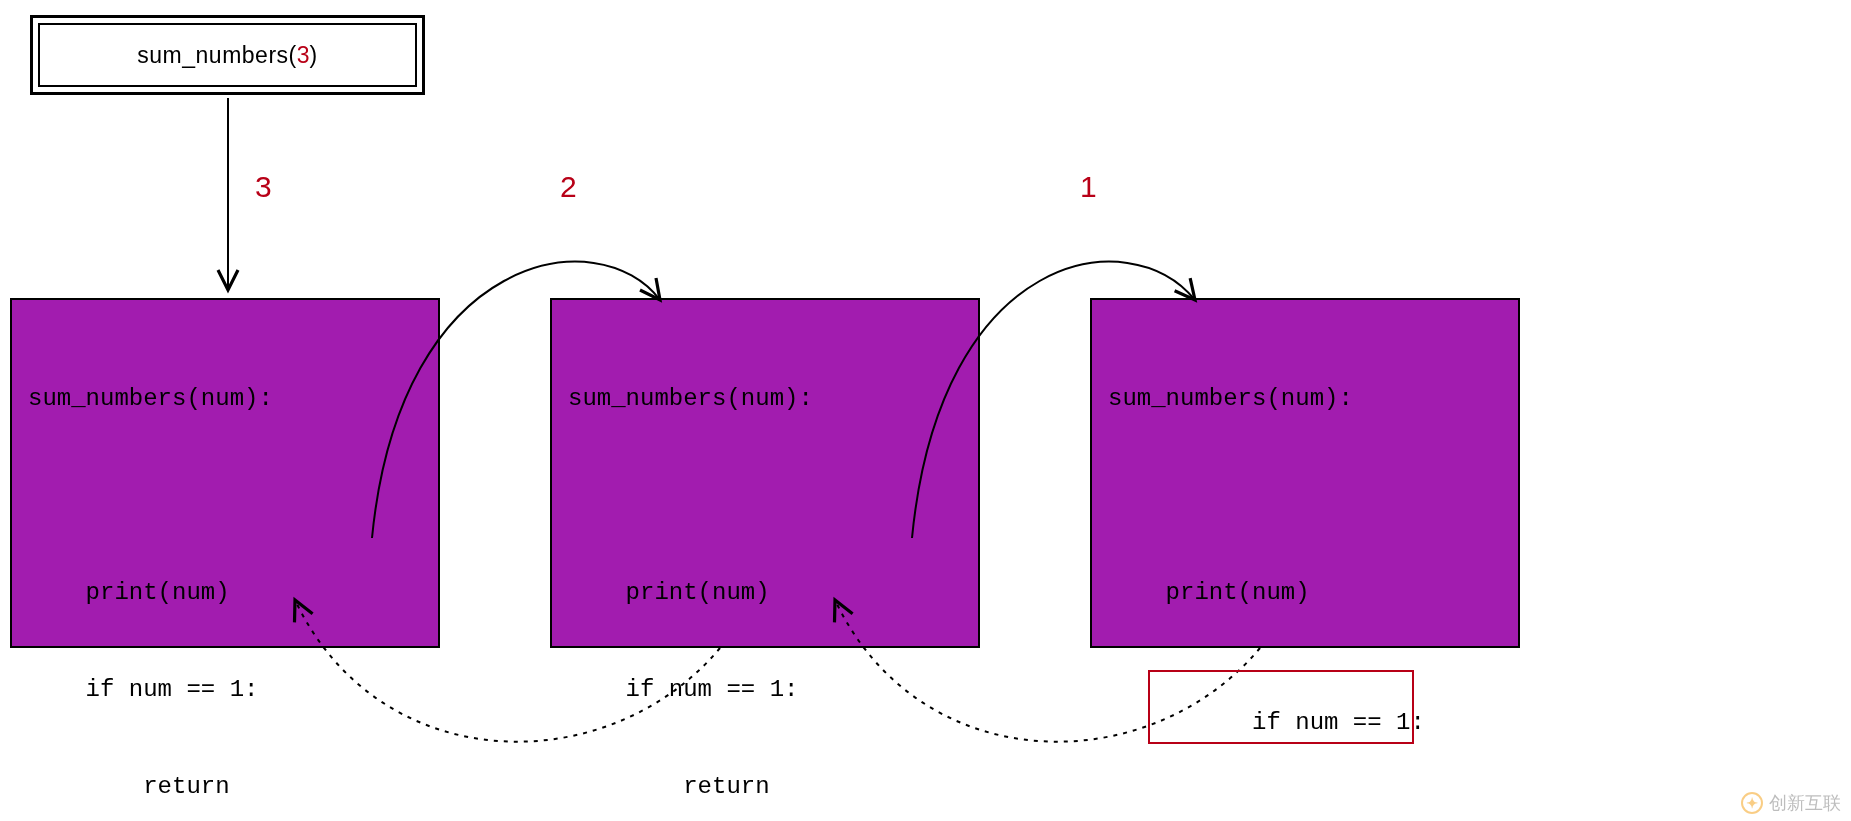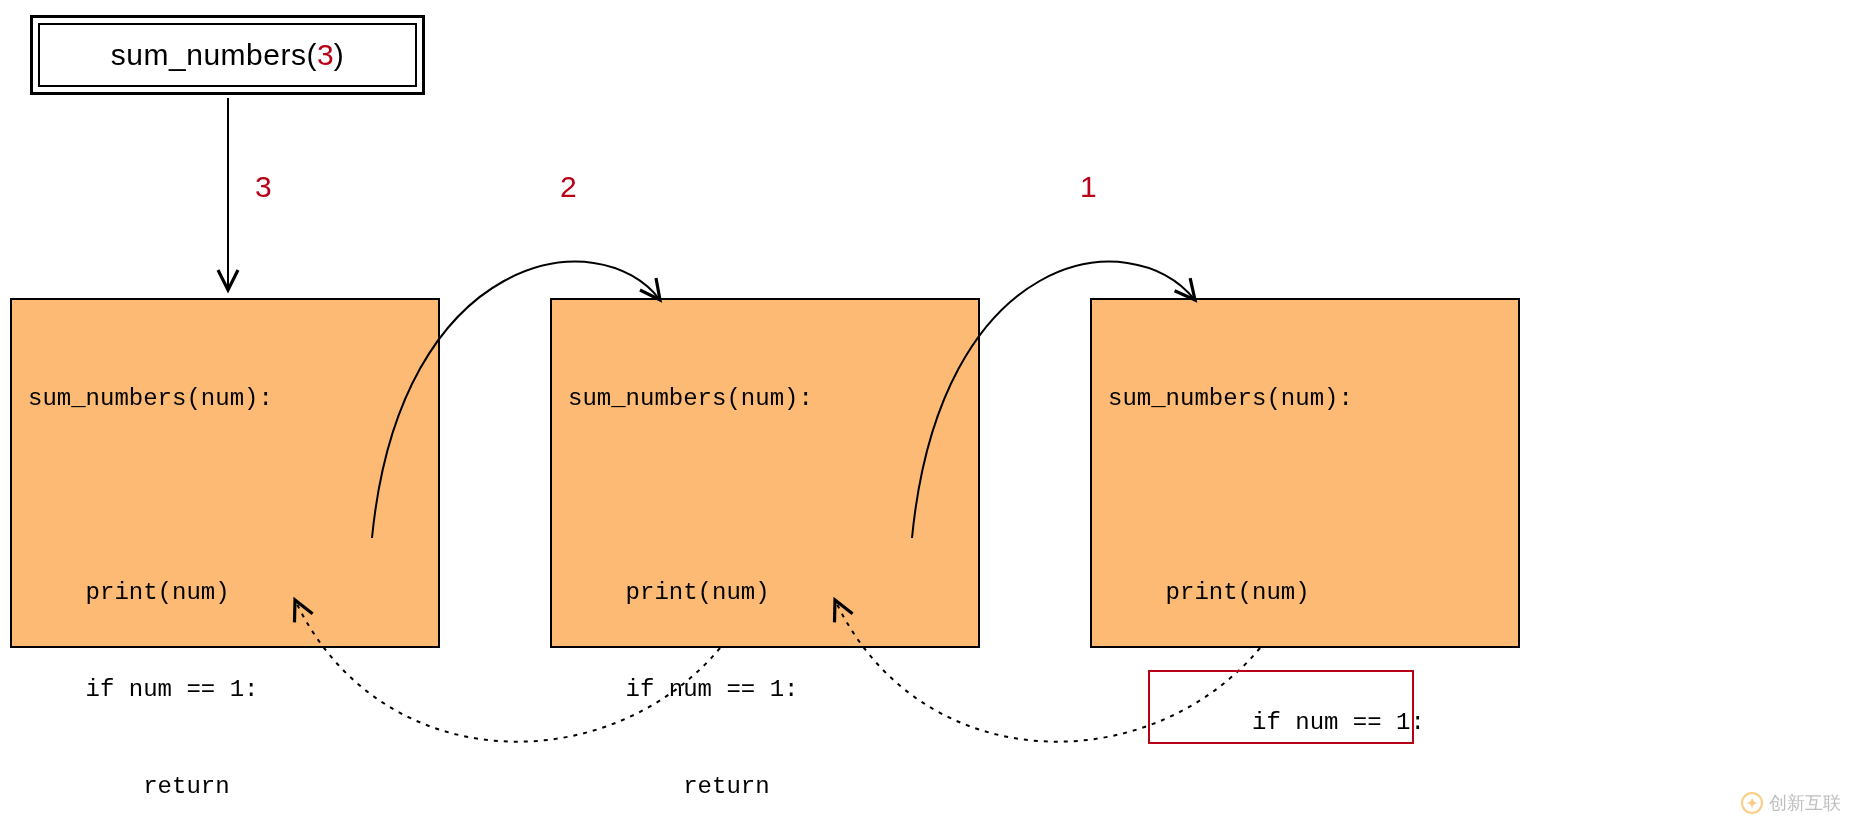--- a/index.html
+++ b/index.html
@@ -18,34 +18,34 @@
     position: absolute;
     left: 30px; top: 15px;
     width: 395px; height: 80px;
     border: 3px solid #000;
     padding: 5px;
   }
   .entry-inner {
     width: 100%; height: 100%;
     border: 2px solid #000;
     display: flex; align-items: center; justify-content: center;
-    font-size: 30px;
+    font-size: 23px;
   }
   .entry-inner .paren, .entry-inner .fn { letter-spacing: 0.5px; }
   .entry-inner .num { color: #b80017; }
   .step-label {
     position: absolute;
     color: #b80017;
     font-size: 30px;
     font-weight: 400;
   }
   .frame {
     position: absolute;
     border: 2px solid #000;
-    background: #fdba74;
+    background: #a21caf;
     width: 430px;
     height: 350px;
     font-family: "Menlo", "Consolas", "Courier New", monospace;
     font-size: 24px;
     line-height: 1.35;
     padding: 18px 0 0 0;
     white-space: pre;
   }
   .code-line { padding: 0 16px; }
   .highlight-wrap { position: relative; padding: 0 16px; }

